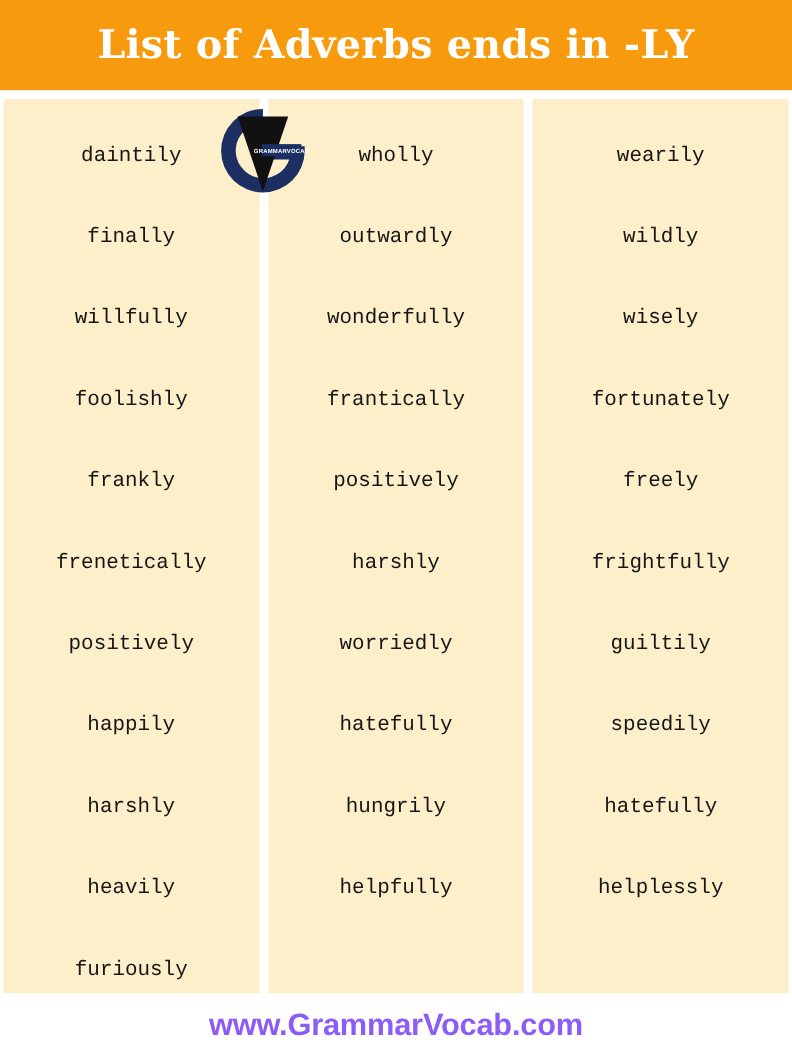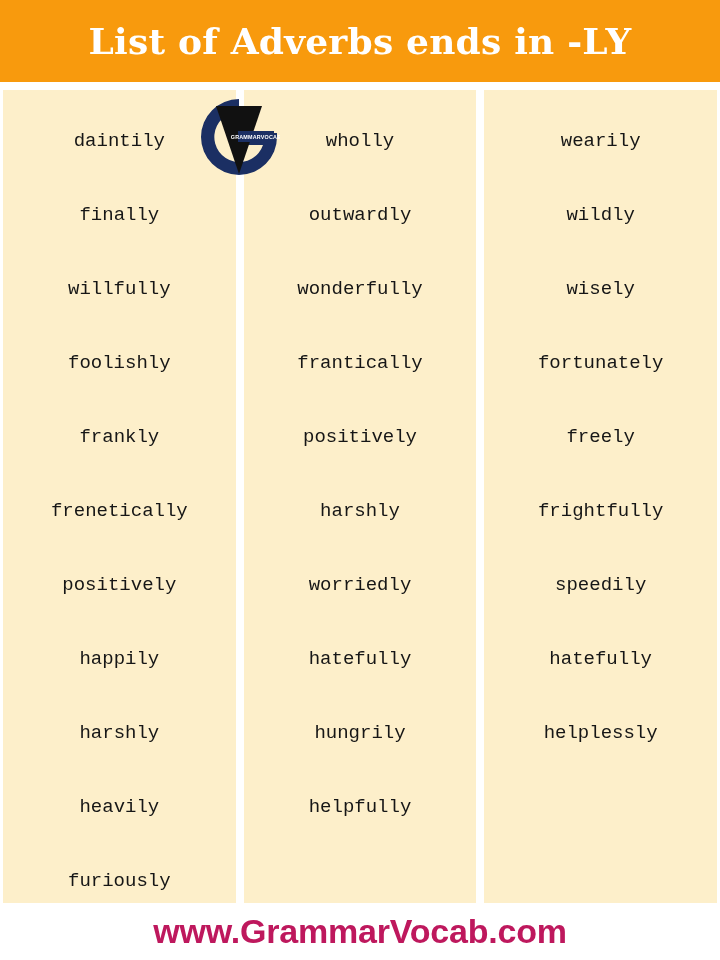--- a/index.html
+++ b/index.html
@@ -79,22 +79,22 @@
     left:0; top:903px;
     width:720px; height:57px;
     background:#ffffff;
     display:flex;
     align-items:center;
     justify-content:center;
   }
   .footer-text {
     font-family:"Liberation Sans Narrow","Liberation Sans", sans-serif;
     font-weight:700;
-    font-size:34px;
-    color:#be185d;
+    font-size:28px;
+    color:#8b5cf6;
     letter-spacing:-0.2px;
     white-space:nowrap;
   }
 </style>
 </head>
 <body>
 
 <div class="page">
 
   <div class="header-bar">
@@ -185,20 +185,23 @@
       <div class="word-cell">
           <span class="word">fortunately</span>
         </div>
       <div class="word-cell">
           <span class="word">freely</span>
         </div>
       <div class="word-cell">
           <span class="word">frightfully</span>
         </div>
       <div class="word-cell">
+          <span class="word">guiltily</span>
+        </div>
+      <div class="word-cell">
           <span class="word">speedily</span>
         </div>
       <div class="word-cell">
           <span class="word">hatefully</span>
         </div>
       <div class="word-cell">
           <span class="word">helplessly</span>
         </div>
     </div>
 

